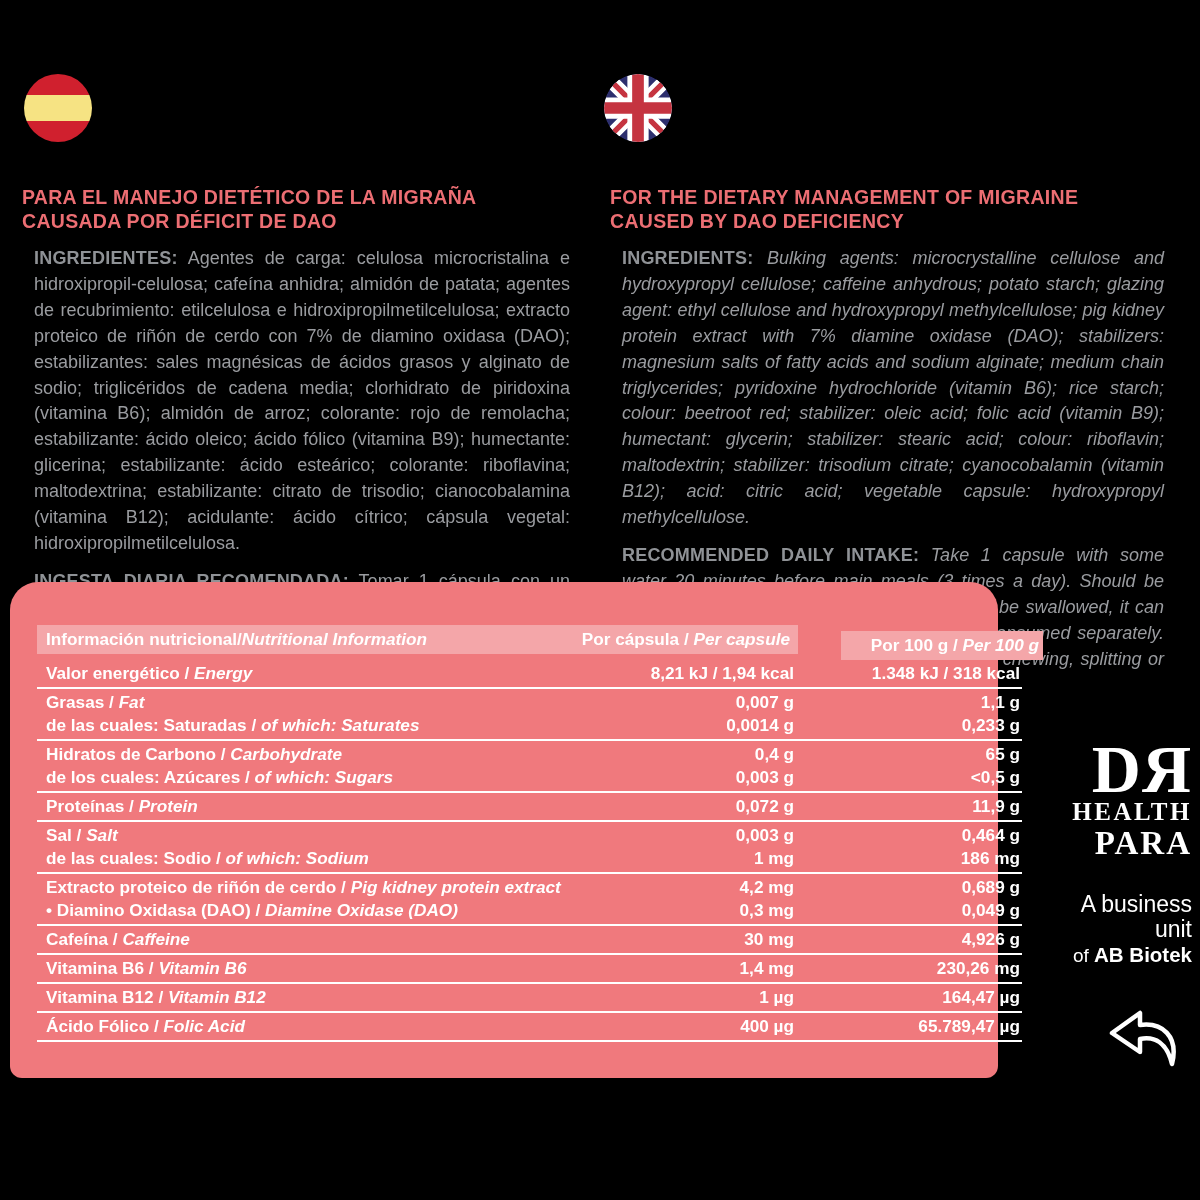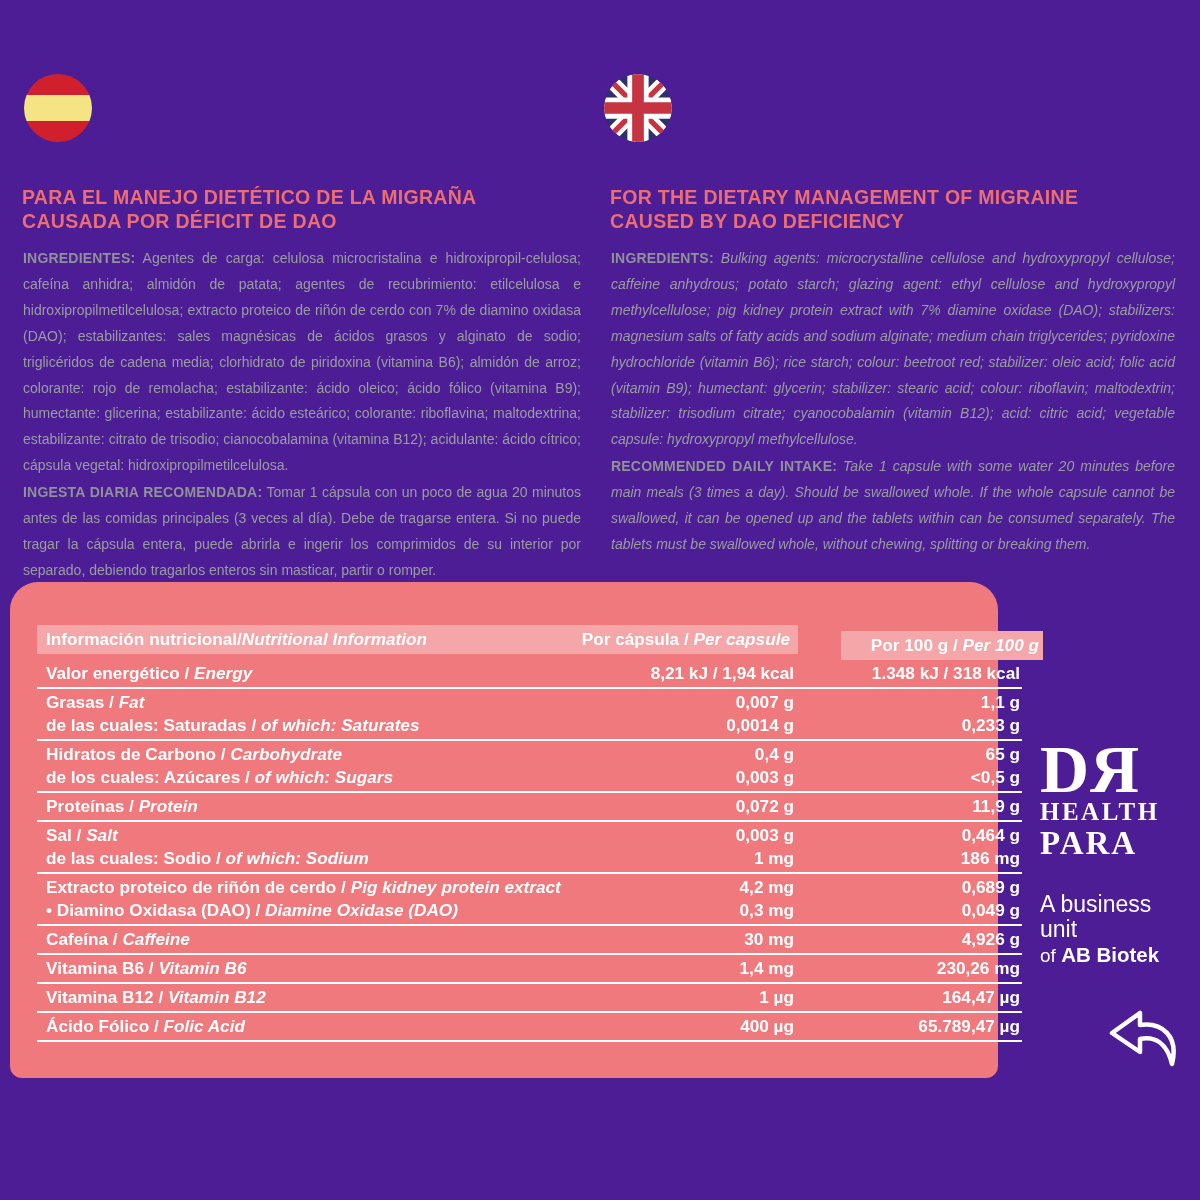--- a/index.html
+++ b/index.html
@@ -1,31 +1,31 @@
 <!DOCTYPE html>
 <html><head>
 <meta charset="utf-8">
 <style>
   html,body{margin:0;padding:0;background:#fff;}
-  .page{position:relative;width:1200px;height:1200px;background:#4c1d95;
+  .page{position:relative;width:1200px;height:1200px;background:#000000;
         font-family:"Liberation Sans",sans-serif;overflow:hidden;}
 
   
   .flag{position:absolute;width:68px;height:68px;border-radius:50%;overflow:hidden;}
   .flag-spain{left:24px;top:74px;background:linear-gradient(180deg,#D0202E 0 31%,#F6E383 31% 69%,#D0202E 69%);}
   .flag-uk{left:604px;top:74px;}
   .flag-uk svg{display:block;width:68px;height:68px;}
 
   
   .col{position:absolute;top:186px;}
   .col-es{left:22px;width:560px;}
   .col-en{left:610px;width:566px;}
   .heading{margin:0 0 13px 0;font-size:19.5px;line-height:23.5px;color:#EC6E73;
            font-weight:bold;letter-spacing:.3px;}
-  .para{margin:1px;font-size:14px;line-height:25.9px;color:#9A9CA0;text-align:justify;}
+  .para{margin:12px;font-size:18px;line-height:25.9px;color:#9A9CA0;text-align:justify;}
   .para b{color:#8F9296;letter-spacing:.2px;}
   .col-en .para-text{font-style:italic;}
 
   
   .panel{position:absolute;left:10px;top:582px;width:988px;height:496px;
          background:#F0797D;border-radius:28px 28px 12px 12px;}
 
   
   .ntable{position:absolute;left:27px;top:43px;width:985px;color:#fff;
           font-weight:bold;font-size:17.2px;}
@@ -36,21 +36,21 @@
   .hbar1{left:0;top:0;width:761px;justify-content:space-between;padding:0 8px 0 9px;}
   .hbar2{left:804px;top:6px;width:202px;justify-content:flex-end;padding-right:4px;}
   .trow{padding:2px 0;border-bottom:2px solid #fff;}
   .tline{display:flex;align-items:baseline;line-height:23px;}
   .tlabel{flex:1;padding-left:9px;}
   .tval{text-align:right;white-space:nowrap;}
   .v1{width:230px;text-align:right;}
   .v2{width:228px;padding-right:2px;box-sizing:border-box;}
 
   
-  .logo{position:absolute;left:1030px;top:158px;width:152px;text-align:left;color:#fff;}
+  .logo{position:absolute;left:1030px;top:158px;width:152px;text-align:right;color:#fff;}
   .logo-monogram{font-family:"Liberation Serif",serif;font-weight:bold;font-size:68px;
                  line-height:58px;letter-spacing:1px;}
   .logo-word1{font-family:"Liberation Serif",serif;font-weight:bold;font-size:25px;
               line-height:28px;letter-spacing:2.5px;}
   .logo-word2{font-family:"Liberation Serif",serif;font-weight:bold;font-size:33px;
               line-height:35px;letter-spacing:2px;}
   .logo-tag1{margin-top:31px;font-size:23px;line-height:25px;}
   .logo-tag2{font-size:19px;line-height:25px;}
   .logo-tag2 b{font-size:20.5px;}
 

